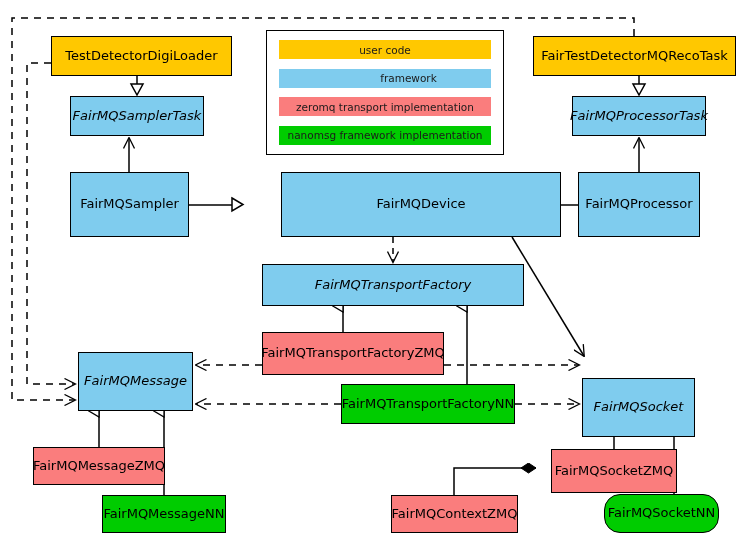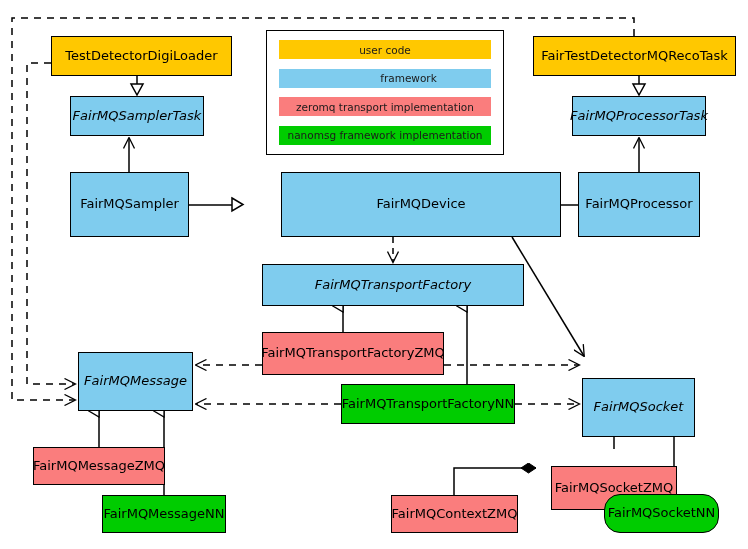--- a/index.html
+++ b/index.html
@@ -121,19 +121,19 @@
   <div class="node" style="left:341px;top:384px;width:174px;height:40px;background:#00CC00;">FairMQTransportFactoryNN</div>
 
   <div class="node italic" style="left:78px;top:352px;width:115px;height:59px;background:#7FCCEE;">FairMQMessage</div>
 
   <div class="node italic" style="left:582px;top:352px;width:113px;height:59px;background:#7FCCEE;margin-top:26px;">FairMQSocket</div>
 
   <div class="node" style="left:33px;top:447px;width:132px;height:38px;background:#FA7D7D;">FairMQMessageZMQ</div>
 
   <div class="node" style="left:102px;top:495px;width:124px;height:38px;background:#00CC00;">FairMQMessageNN</div>
 
-  <div class="node" style="left:551px;top:466px;width:126px;height:44px;background:#FA7D7D;">FairMQSocketZMQ</div>
+  <div class="node" style="left:551px;top:449px;width:126px;height:44px;background:#FA7D7D;">FairMQSocketZMQ</div>
 
   <div class="node" style="left:604px;top:494px;width:115px;height:39px;background:#00CC00;border-radius:16px;">FairMQSocketNN</div>
 
   <div class="node" style="left:391px;top:495px;width:127px;height:38px;background:#FA7D7D;">FairMQContextZMQ</div>
 
 </div>
 
 </body></html>

